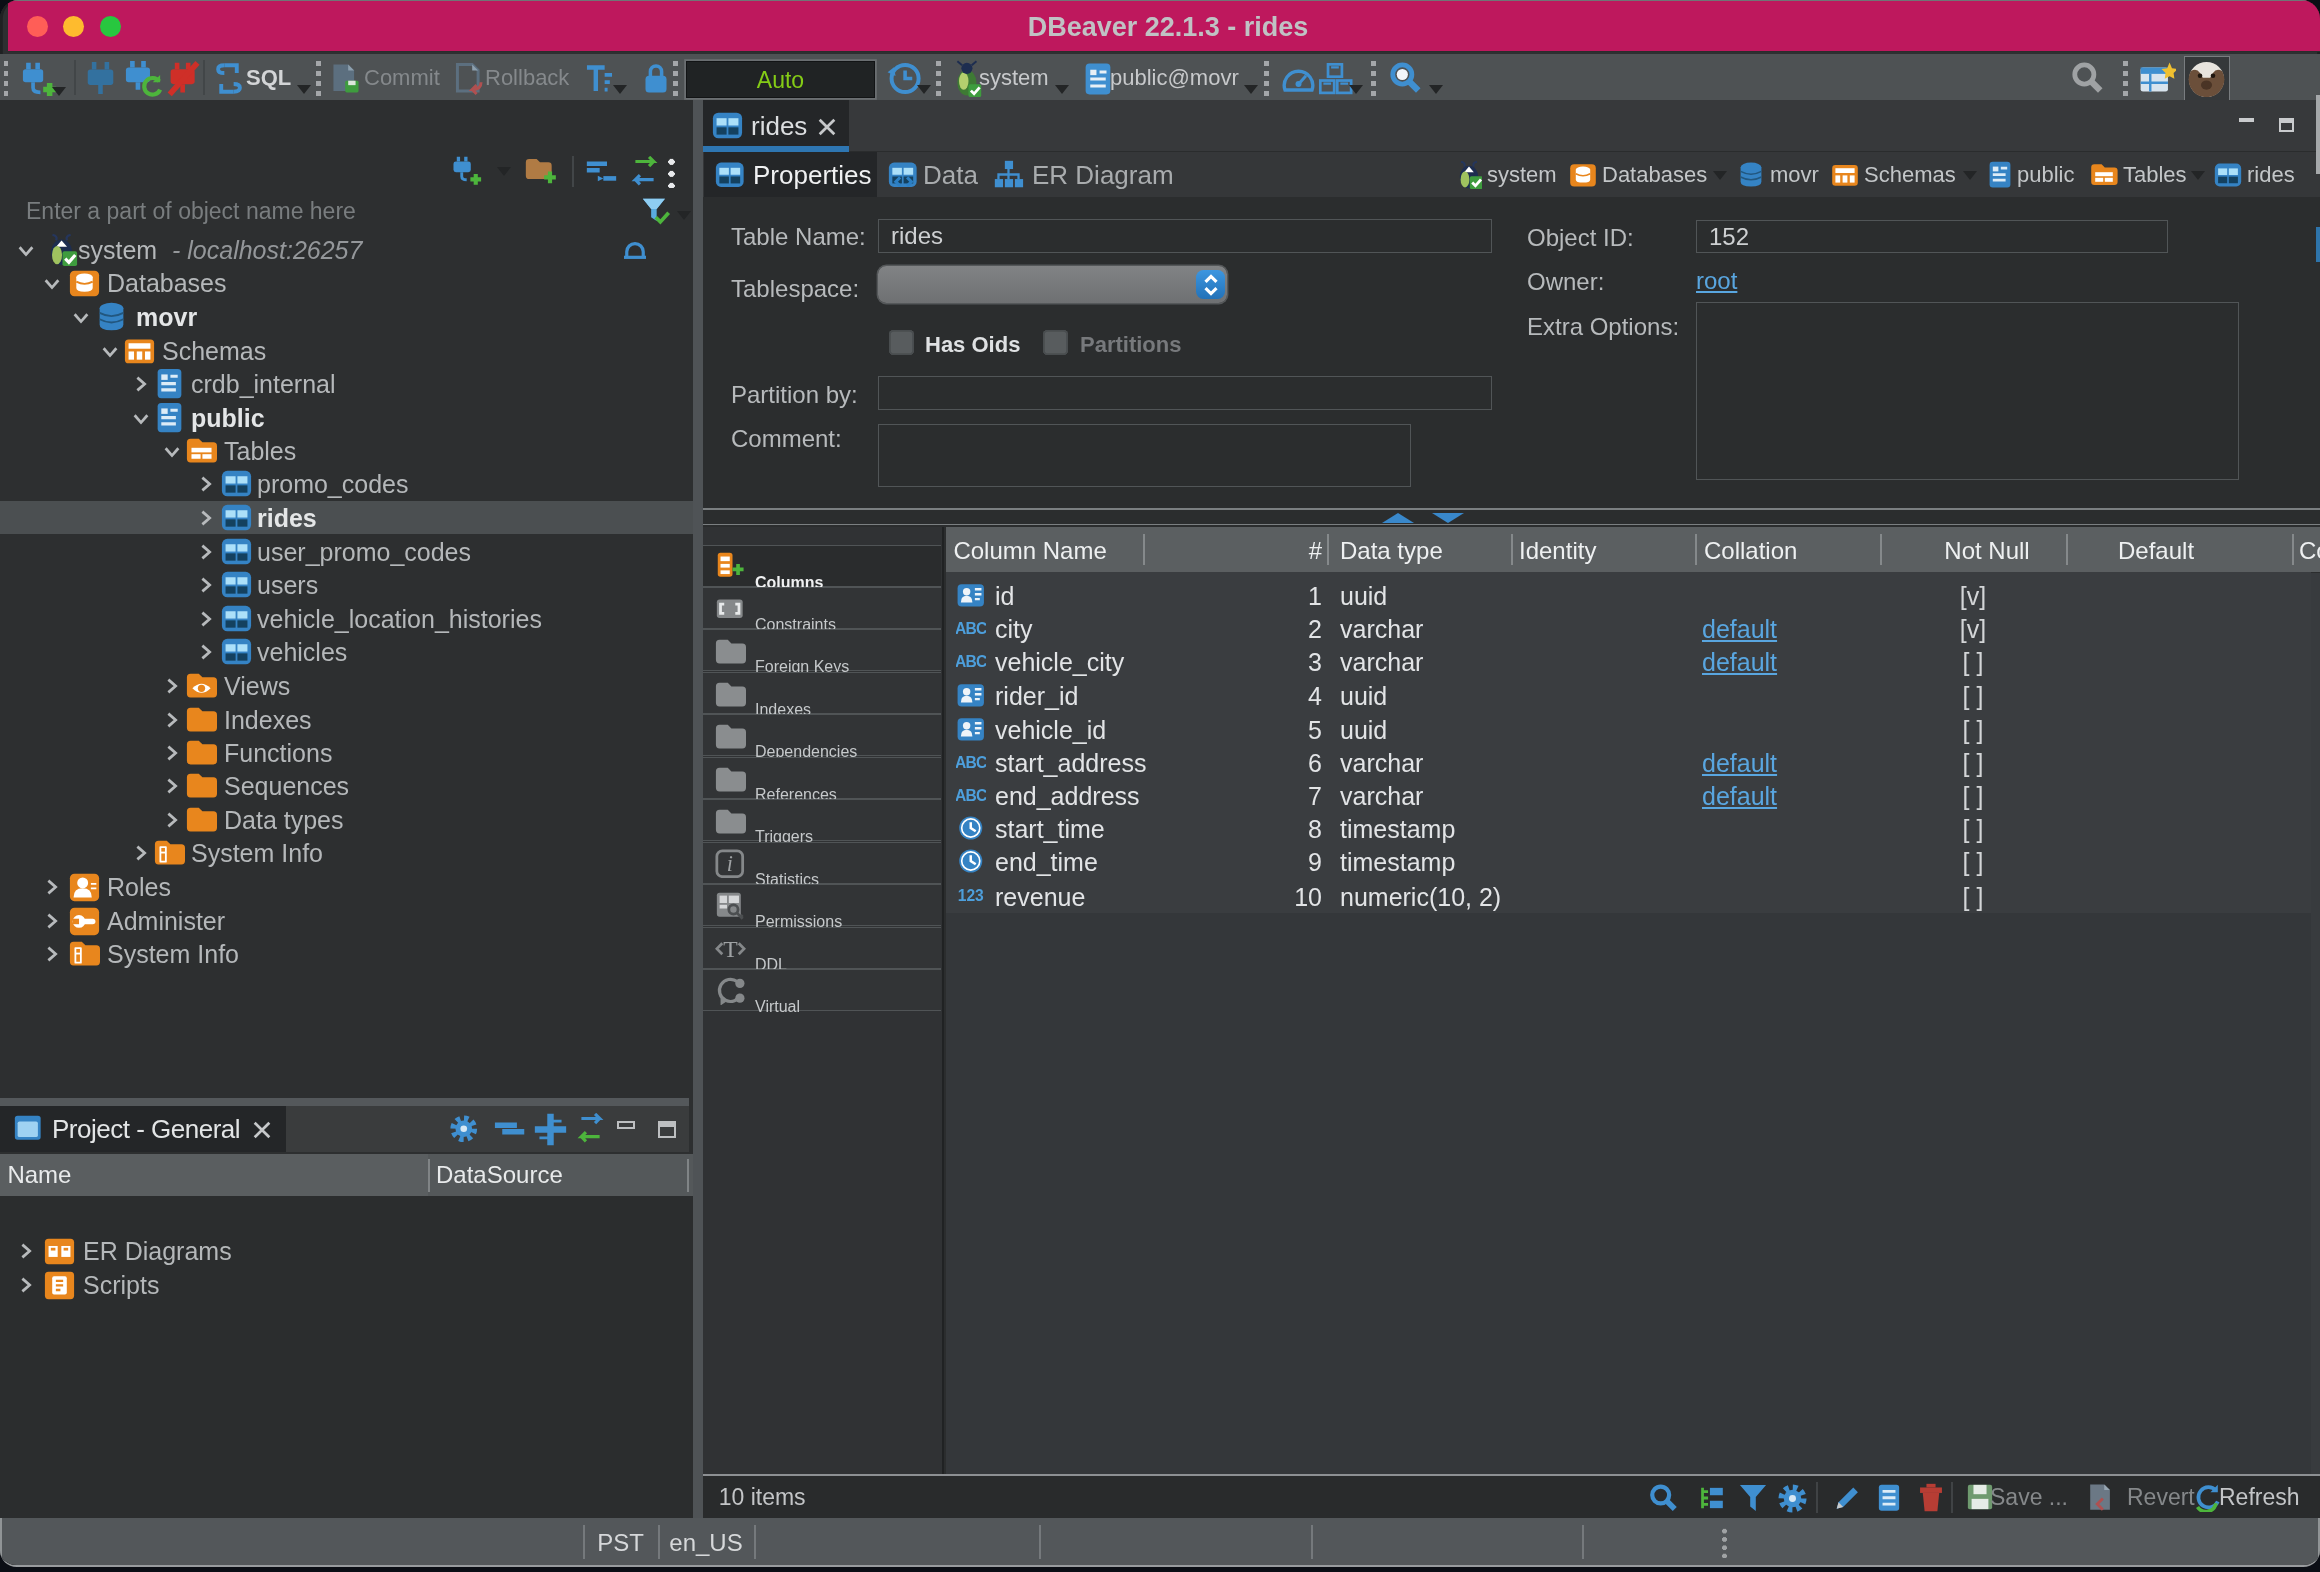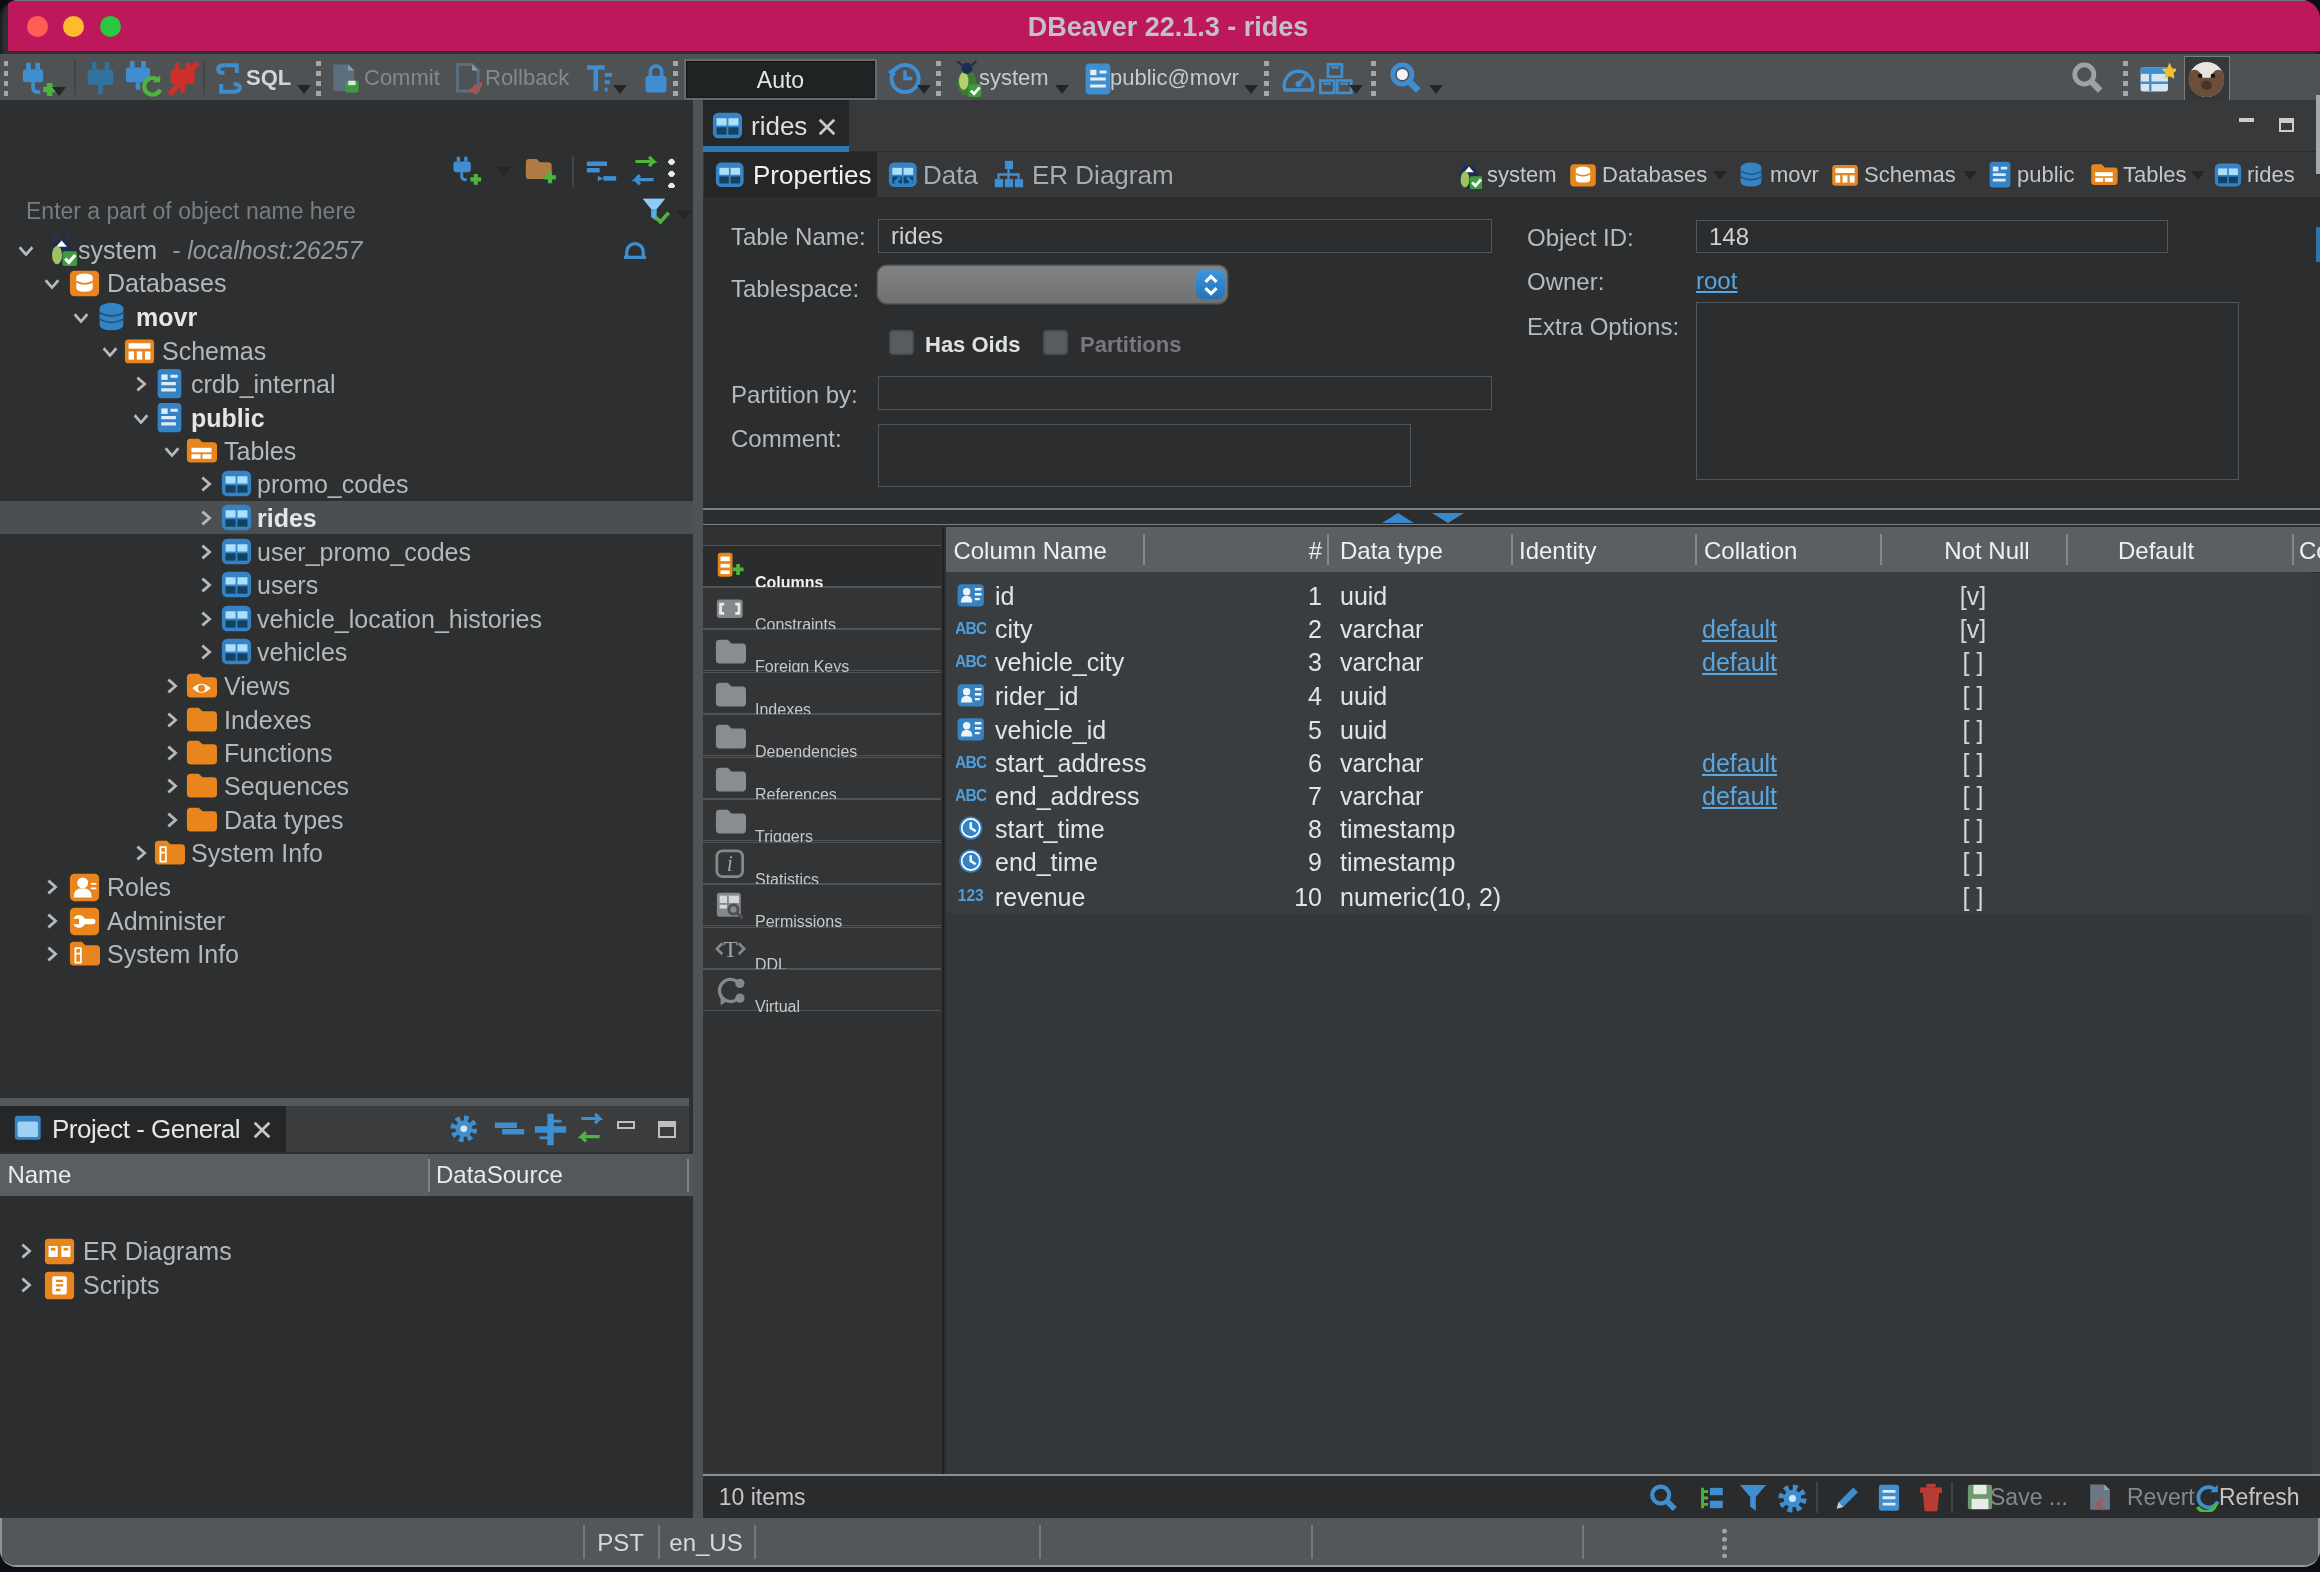--- a/index.html
+++ b/index.html
@@ -251,21 +251,21 @@
       <path d="M4 6h24M16 6v32" stroke="#3f8fd0" stroke-width="6"></path>
       <path d="M28 16h10M28 26h7M28 36h4" stroke="#3f8fd0" stroke-width="5"></path>
     </svg>
     <div class="caret" style="left:613px;top:31px;"></div>
     <svg class="abs" style="left:642px;top:7.4px;" width="28" height="35" viewBox="0 0 40 44">
       <path d="M12 20v-8a8 8 0 0 1 16 0v8" stroke="#3f8fd0" stroke-width="5" fill="none"></path>
       <rect x="5" y="18" width="30" height="24" rx="5" fill="#3f8fd0"></rect>
     </svg>
     <div class="dsep" style="left:673px;"></div>
     <div class="abs" style="left:686px;top:6.5px;width:189px;height:37px;background:#202324;border:1.8px solid #121415;box-shadow:0 0 0 1.8px #6a6e71;"></div>
-    <div class="abs" style="left:686px;top:6.5px;width:189px;height:37px;line-height:39px;text-align:center;color:#e5e5e5;font-size:23px;">Auto</div>
+    <div class="abs" style="left:686px;top:6.5px;width:189px;height:37px;line-height:39px;text-align:center;color:#84cc16;font-size:23px;">Auto</div>
     <svg class="abs" style="left:886px;top:7.4px;" width="35" height="35" viewBox="0 0 44 44">
       <circle cx="24" cy="22" r="17" stroke="#3f8fd0" stroke-width="5" fill="none"></circle>
       <path d="M24 12v10h9" stroke="#3f8fd0" stroke-width="4.5" fill="none"></path>
       <path d="M10 8l-8 6 10 5z" fill="#3f8fd0"></path>
     </svg>
     <div class="caret" style="left:917px;top:31px;"></div>
     <div class="dsep" style="left:936px;"></div>
     <svg class="abs" style="left:951px;top:5.5px;" width="35" height="39" viewBox="0 0 44 48">
       <ellipse cx="20" cy="28" rx="12" ry="16" fill="#3e7a34"></ellipse>
       <ellipse cx="16" cy="26" rx="6" ry="11" fill="#b4cf6e"></ellipse>
@@ -698,21 +698,21 @@
       <div class="cbox" style="left:186px;top:133px;"></div>
       <div class="flabel" style="left:222px;top:130px;color:#dfe1e3;font-weight:bold;font-size:22px;">Has Oids</div>
       <div class="cbox" style="left:340px;top:133px;"></div>
       <div class="flabel" style="left:377px;top:130px;color:#77797c;font-weight:bold;font-size:22px;">Partitions</div>
       <div class="flabel" style="left:28px;top:180px;">Partition by:</div>
       <div class="finput" style="left:175px;top:179px;width:614px;height:34px;"></div>
       <div class="flabel" style="left:28px;top:224px;">Comment:</div>
       <div class="finput" style="left:175px;top:227px;width:533px;height:63px;"></div>
       <div class="flabel" style="left:824px;top:23px;">Object ID:</div>
       <div class="finput" style="left:993px;top:23px;width:472px;height:33px;">
-          <span style="padding-left:12px;">148</span>
+          <span style="padding-left:12px;">152</span>
         </div>
       <div class="flabel" style="left:824px;top:67px;">Owner:</div>
       <div class="abs" style="left:993px;top:67px;height:33px;line-height:34px;font-size:24px;color:#59a6e0;text-decoration:underline;">root</div>
       <div class="flabel" style="left:824px;top:112px;">Extra Options:</div>
       <div class="finput" style="left:993px;top:105px;width:543px;height:178px;"></div>
     </div>
 
     <div class="abs" style="left:0;top:408px;width:1617px;height:19.4px;background:#2b2d2e;">
       <div class="abs" style="left:0;top:0;width:1617px;height:1.8px;background:#7b7f81;"></div>
       <div class="abs" style="left:0;top:15.7px;width:1617px;height:1.8px;background:#7b7f81;"></div>

